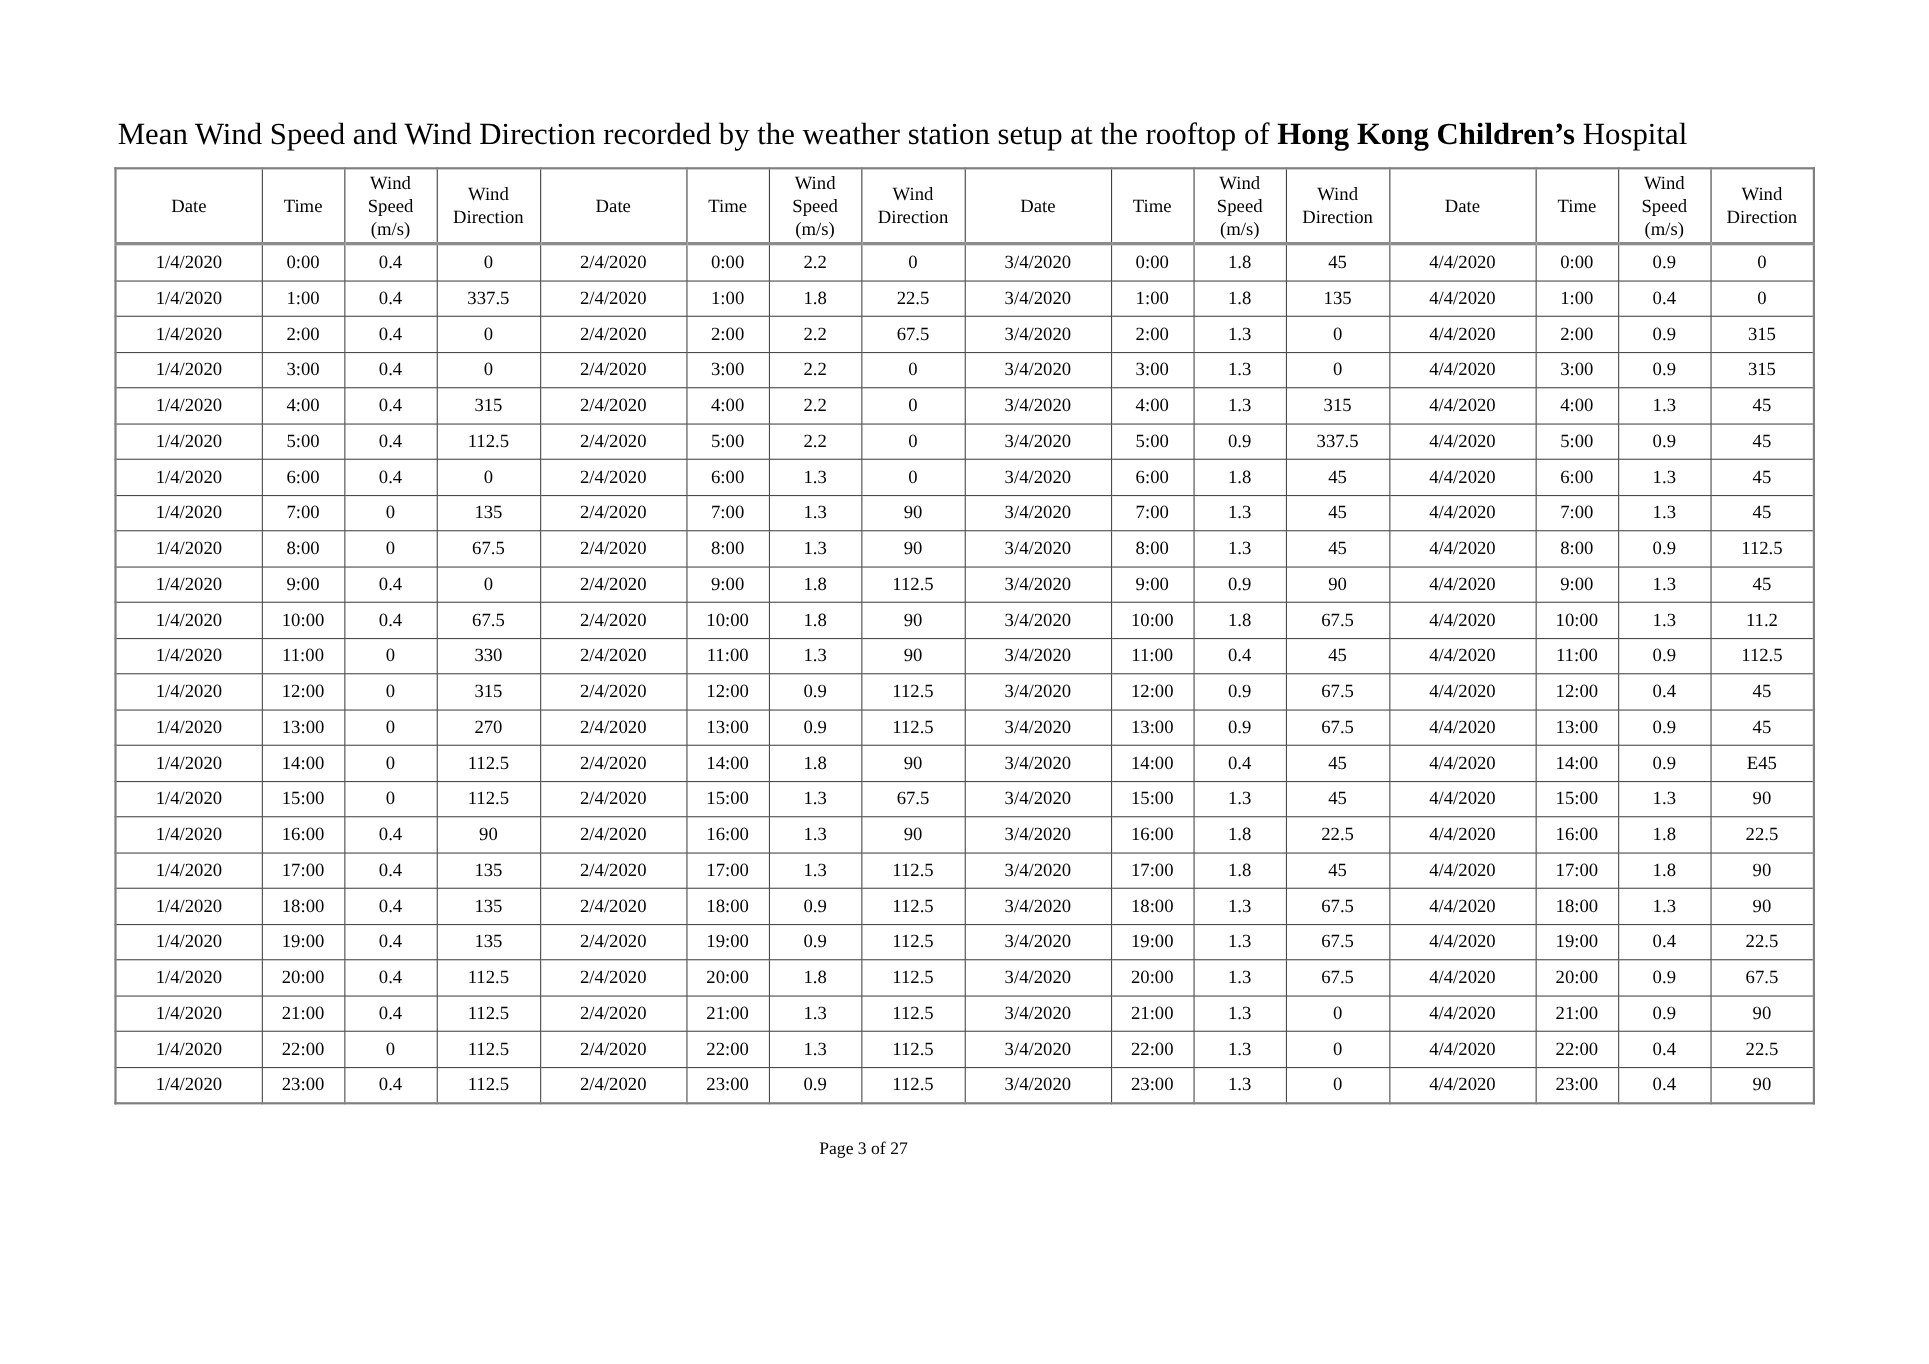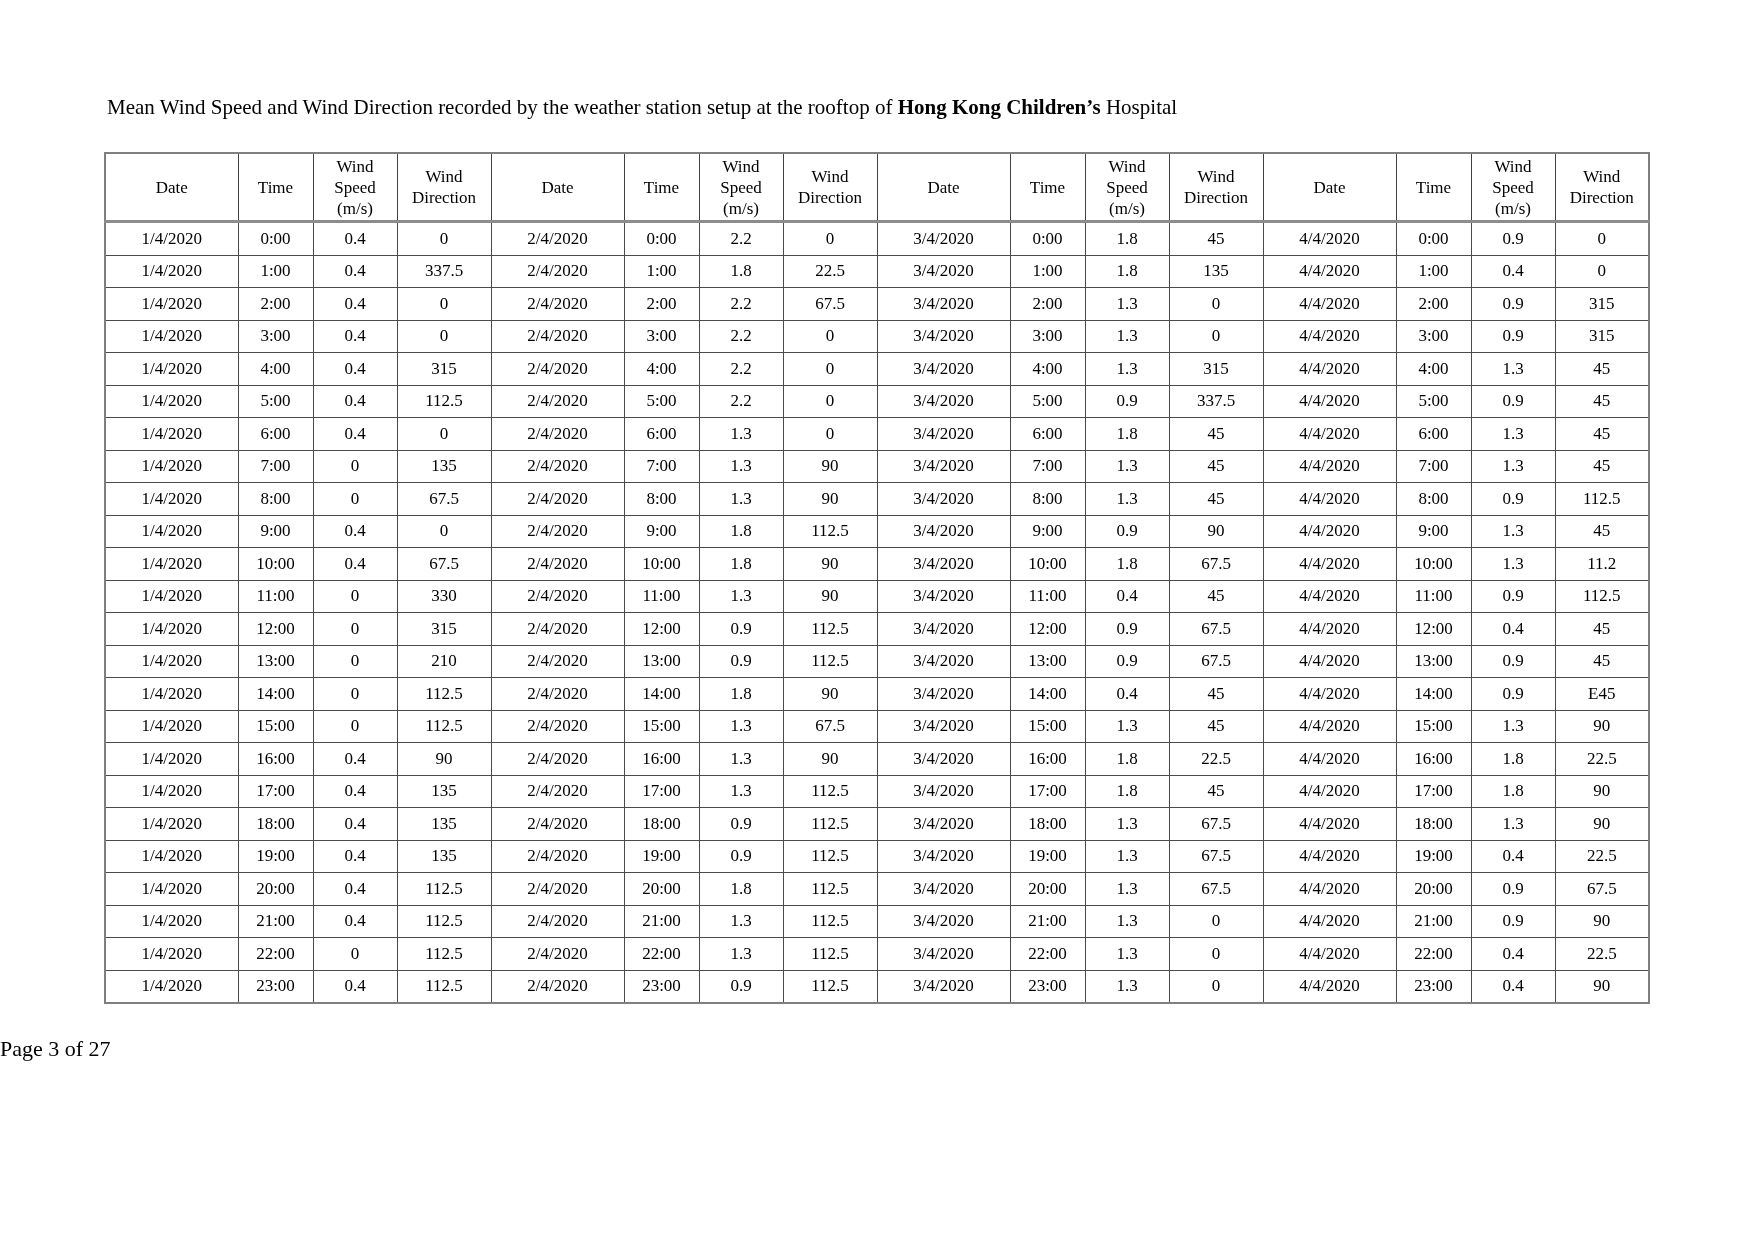--- a/index.html
+++ b/index.html
@@ -15,22 +15,22 @@
     color: #000000;
   }
   .page {
     position: absolute;
     inset: 0;
     background: #ffffff;
   }
   .doc-title {
     position: absolute;
     left: 107px;
-    top: 94px;
-    font-size: 21px;
+    top: 109px;
+    font-size: 28px;
     line-height: 27px;
     white-space: nowrap;
   }
   .doc-title .bold { font-weight: bold; }
   table.wind {
     position: absolute;
     left: 104px;
     top: 152px;
     width: 1545px;
     border-collapse: collapse;
@@ -55,22 +55,22 @@
     text-align: center;
     vertical-align: middle;
     padding: 0;
     white-space: nowrap;
   }
   .footer {
     position: absolute;
     left: 0;
     top: 1036px;
     width: 1570px;
-    text-align: left;
-    font-size: 22px;
+    text-align: center;
+    font-size: 16px;
   }
 </style>
 </head>
 <body>
 
 <div class="page">
 
   <div class="doc-title">
     <span>Mean Wind Speed and Wind Direction recorded by the weather station setup at the rooftop of </span><span class="bold">Hong Kong Children’s</span><span> Hospital</span>
   </div>
@@ -346,21 +346,21 @@
           <td>67.5</td>
           <td>4/4/2020</td>
           <td>12:00</td>
           <td>0.4</td>
           <td>45</td>
         </tr>
         <tr>
           <td>1/4/2020</td>
           <td>13:00</td>
           <td>0</td>
-          <td>210</td>
+          <td>270</td>
           <td>2/4/2020</td>
           <td>13:00</td>
           <td>0.9</td>
           <td>112.5</td>
           <td>3/4/2020</td>
           <td>13:00</td>
           <td>0.9</td>
           <td>67.5</td>
           <td>4/4/2020</td>
           <td>13:00</td>

